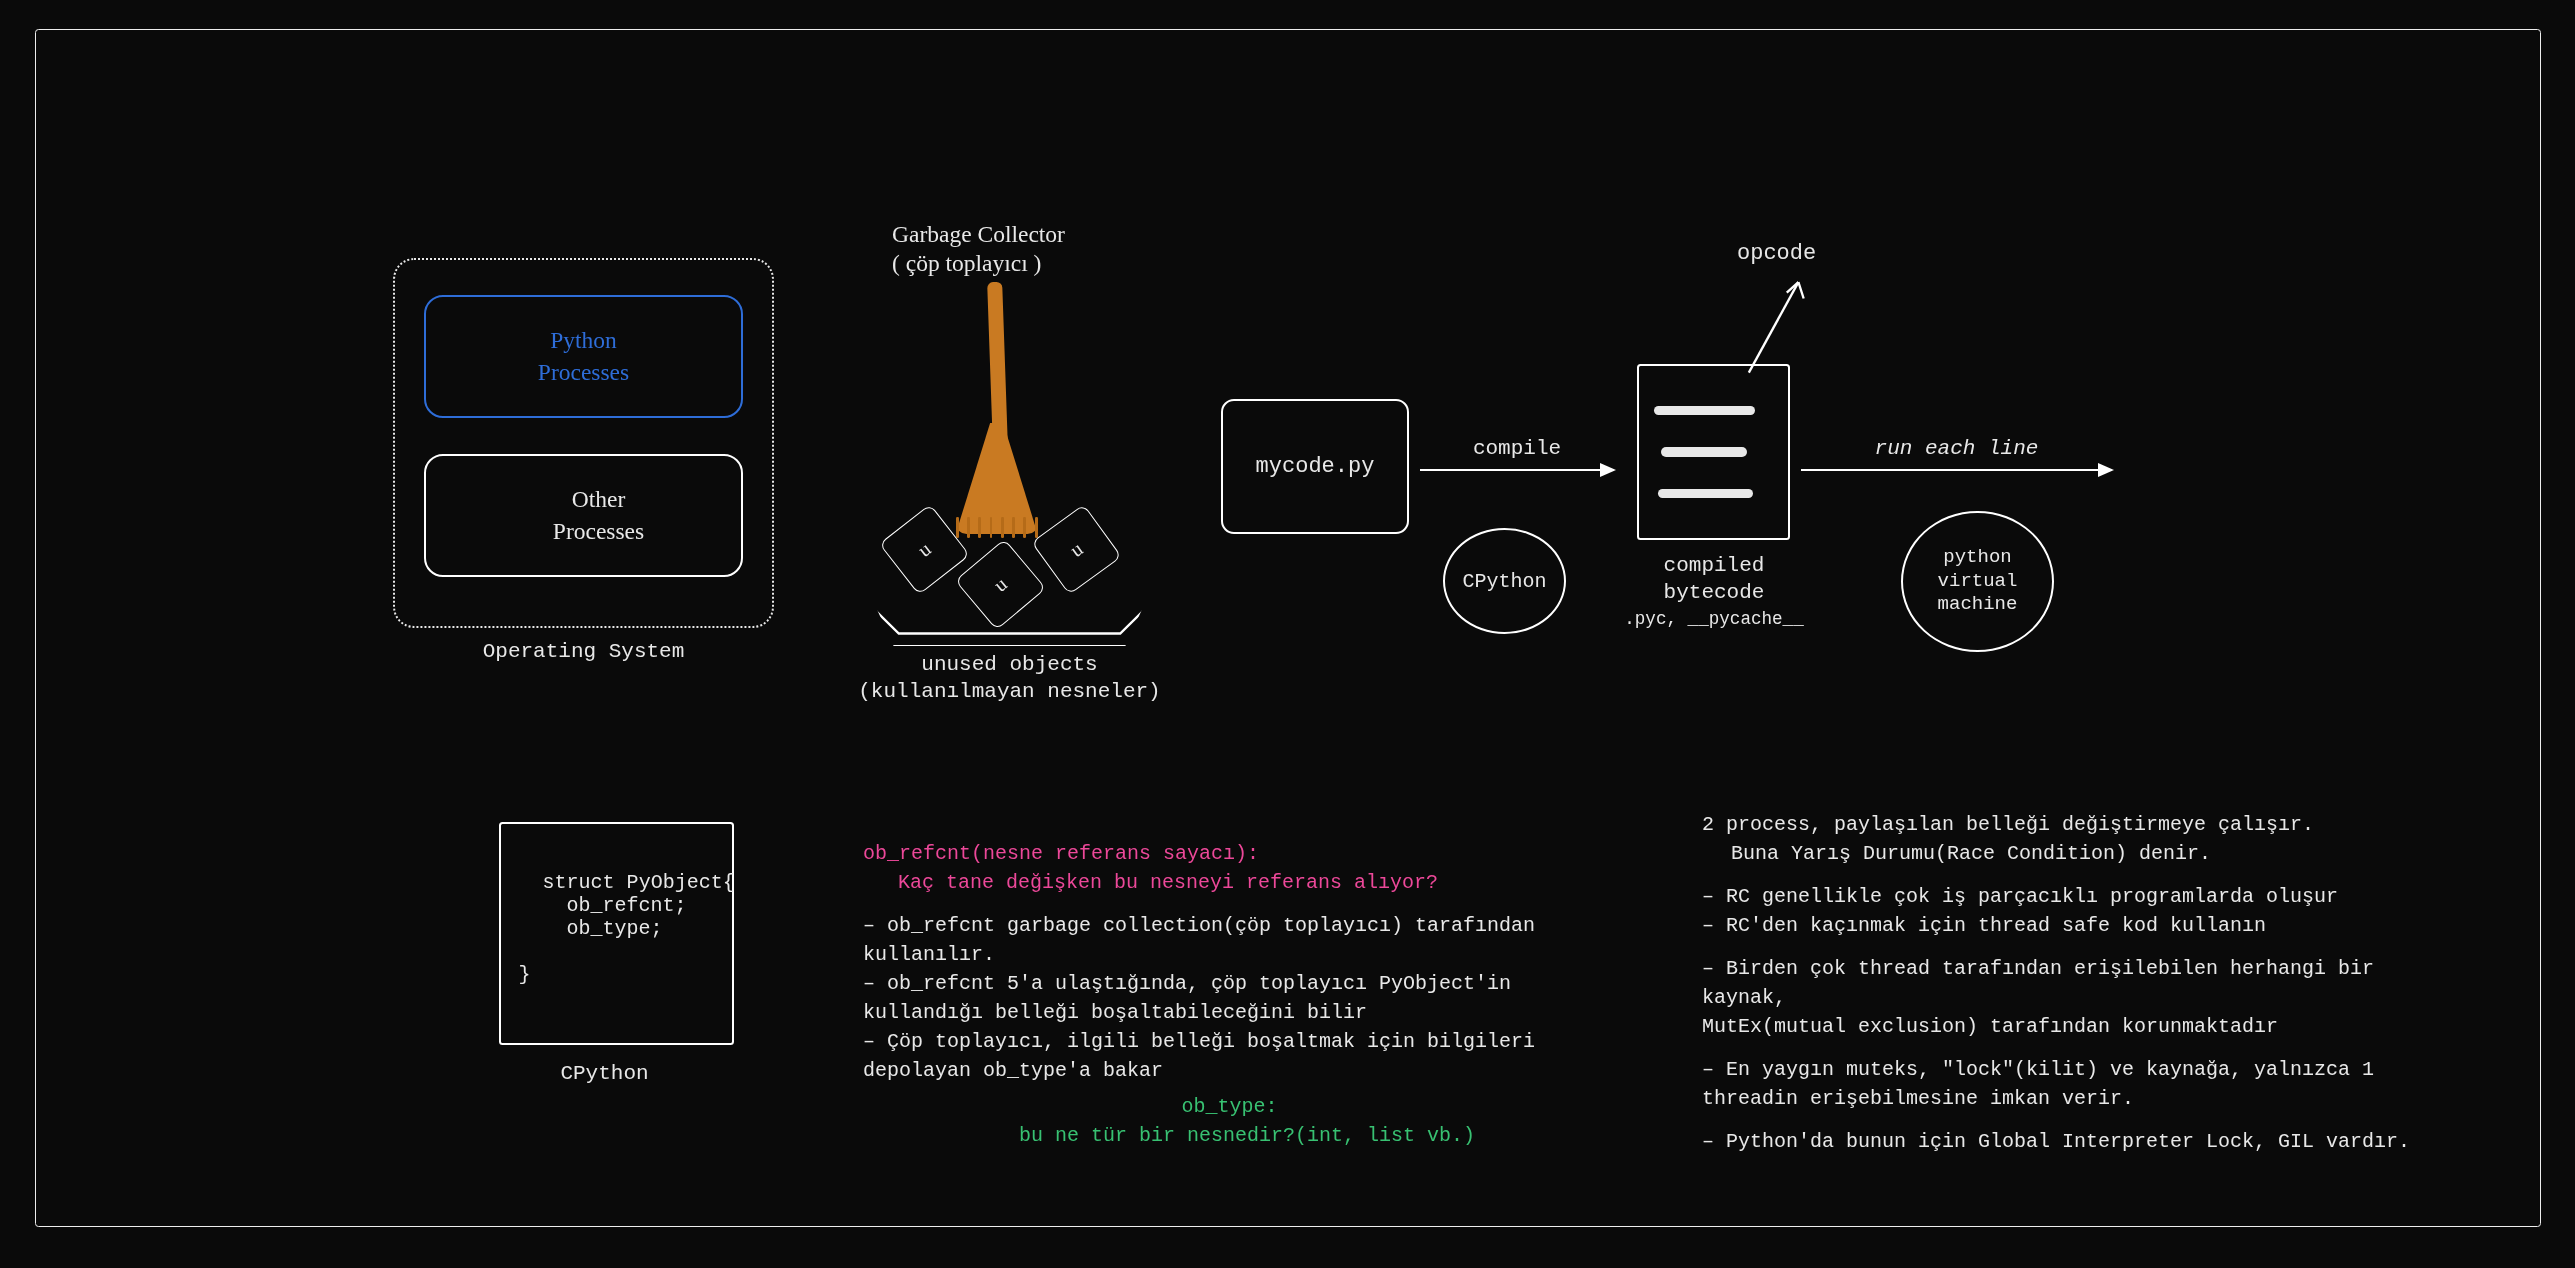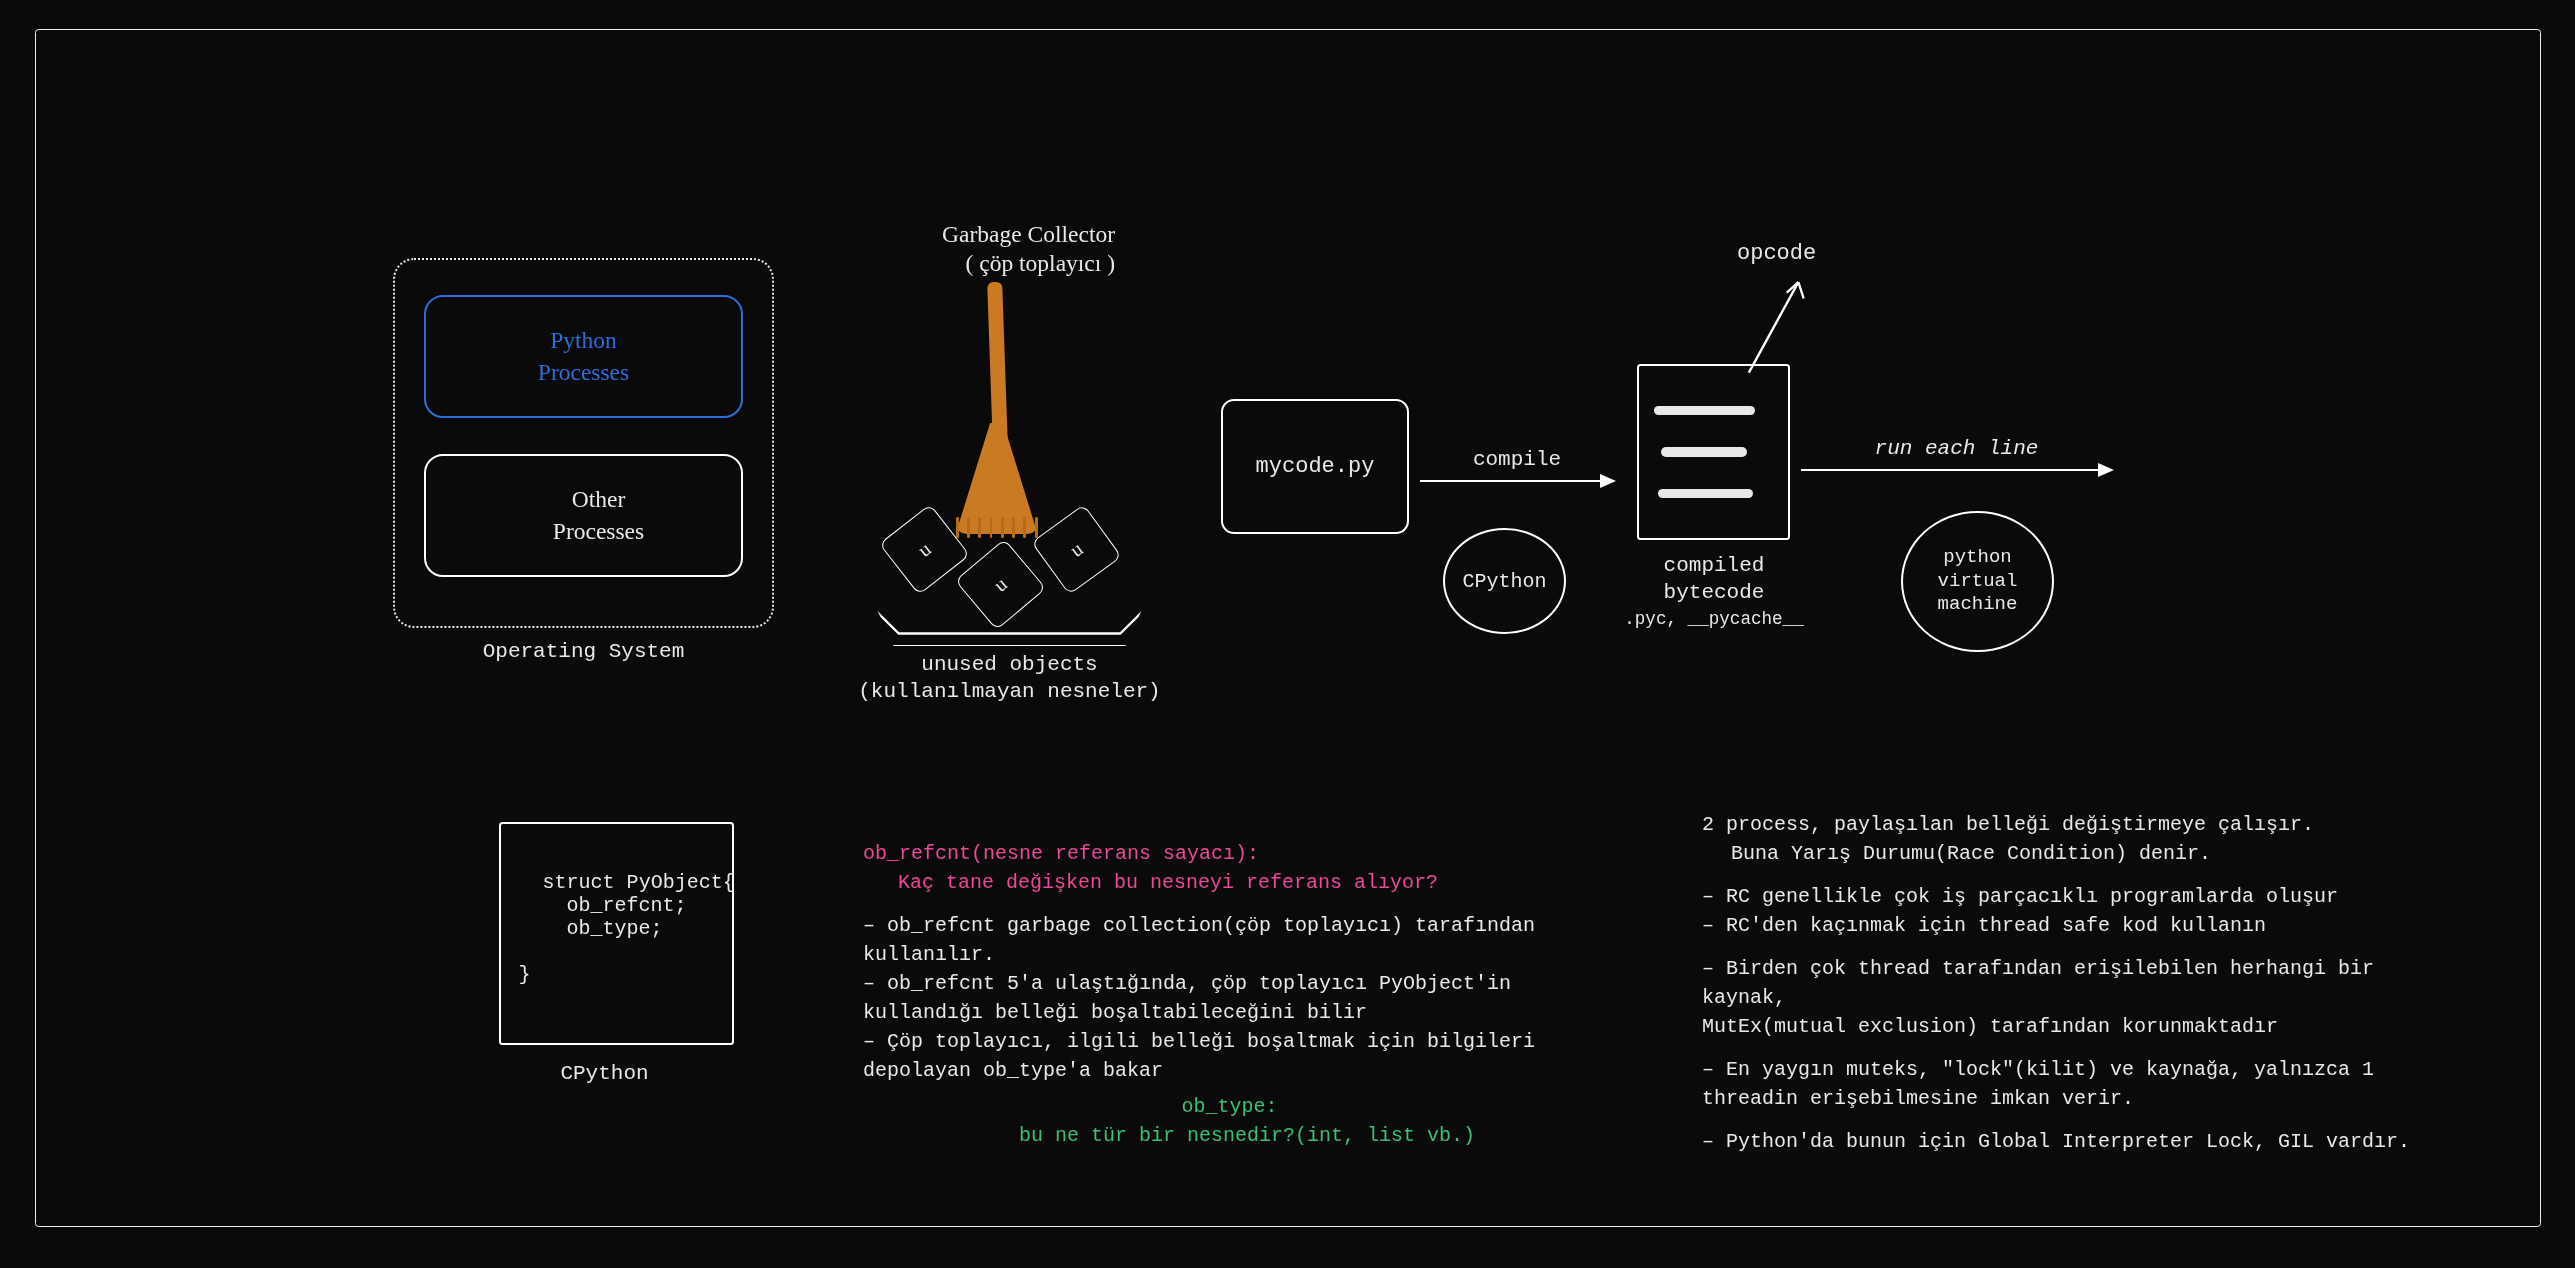--- a/index.html
+++ b/index.html
@@ -57,21 +57,21 @@
     top: 194px;
     padding-left: 30px;
   }
 
   
   .gc-title {
     position: absolute;
     left: 892px; top: 220px;
     width: 223px;
     font-size: 23.5px;
-    text-align: right;
+    text-align: left;
     line-height: 1.25;
   }
   .broom {
     position: absolute;
     left: 951px; top: 282px;
     width: 94px; height: 270px;
   }
   .broom .handle {
     position: absolute;
     left: 39px; top: 0;
@@ -157,21 +157,21 @@
     border-top: 7px solid transparent;
     border-bottom: 7px solid transparent;
   }
   .arrow-label {
     position: absolute;
     transform: translateY(-140%);
     font-size: 21px;
     width: 100%;
     text-align: center;
   }
-  .arr-compile { left: 1420px; top: 480px; width: 194px; }
+  .arr-compile { left: 1420px; top: 469px; width: 194px; }
   .arr-run     { left: 1801px; top: 469px; width: 311px; font-style: italic; }
 
   .bytecode-box {
     position: absolute;
     left: 1637px; top: 364px;
     width: 153px; height: 176px;
     border: 2.3px solid #fff;
     border-radius: 3.5px;
     padding: 23.5px 15.3px;
     display: flex; flex-direction: column; justify-content: space-around;

